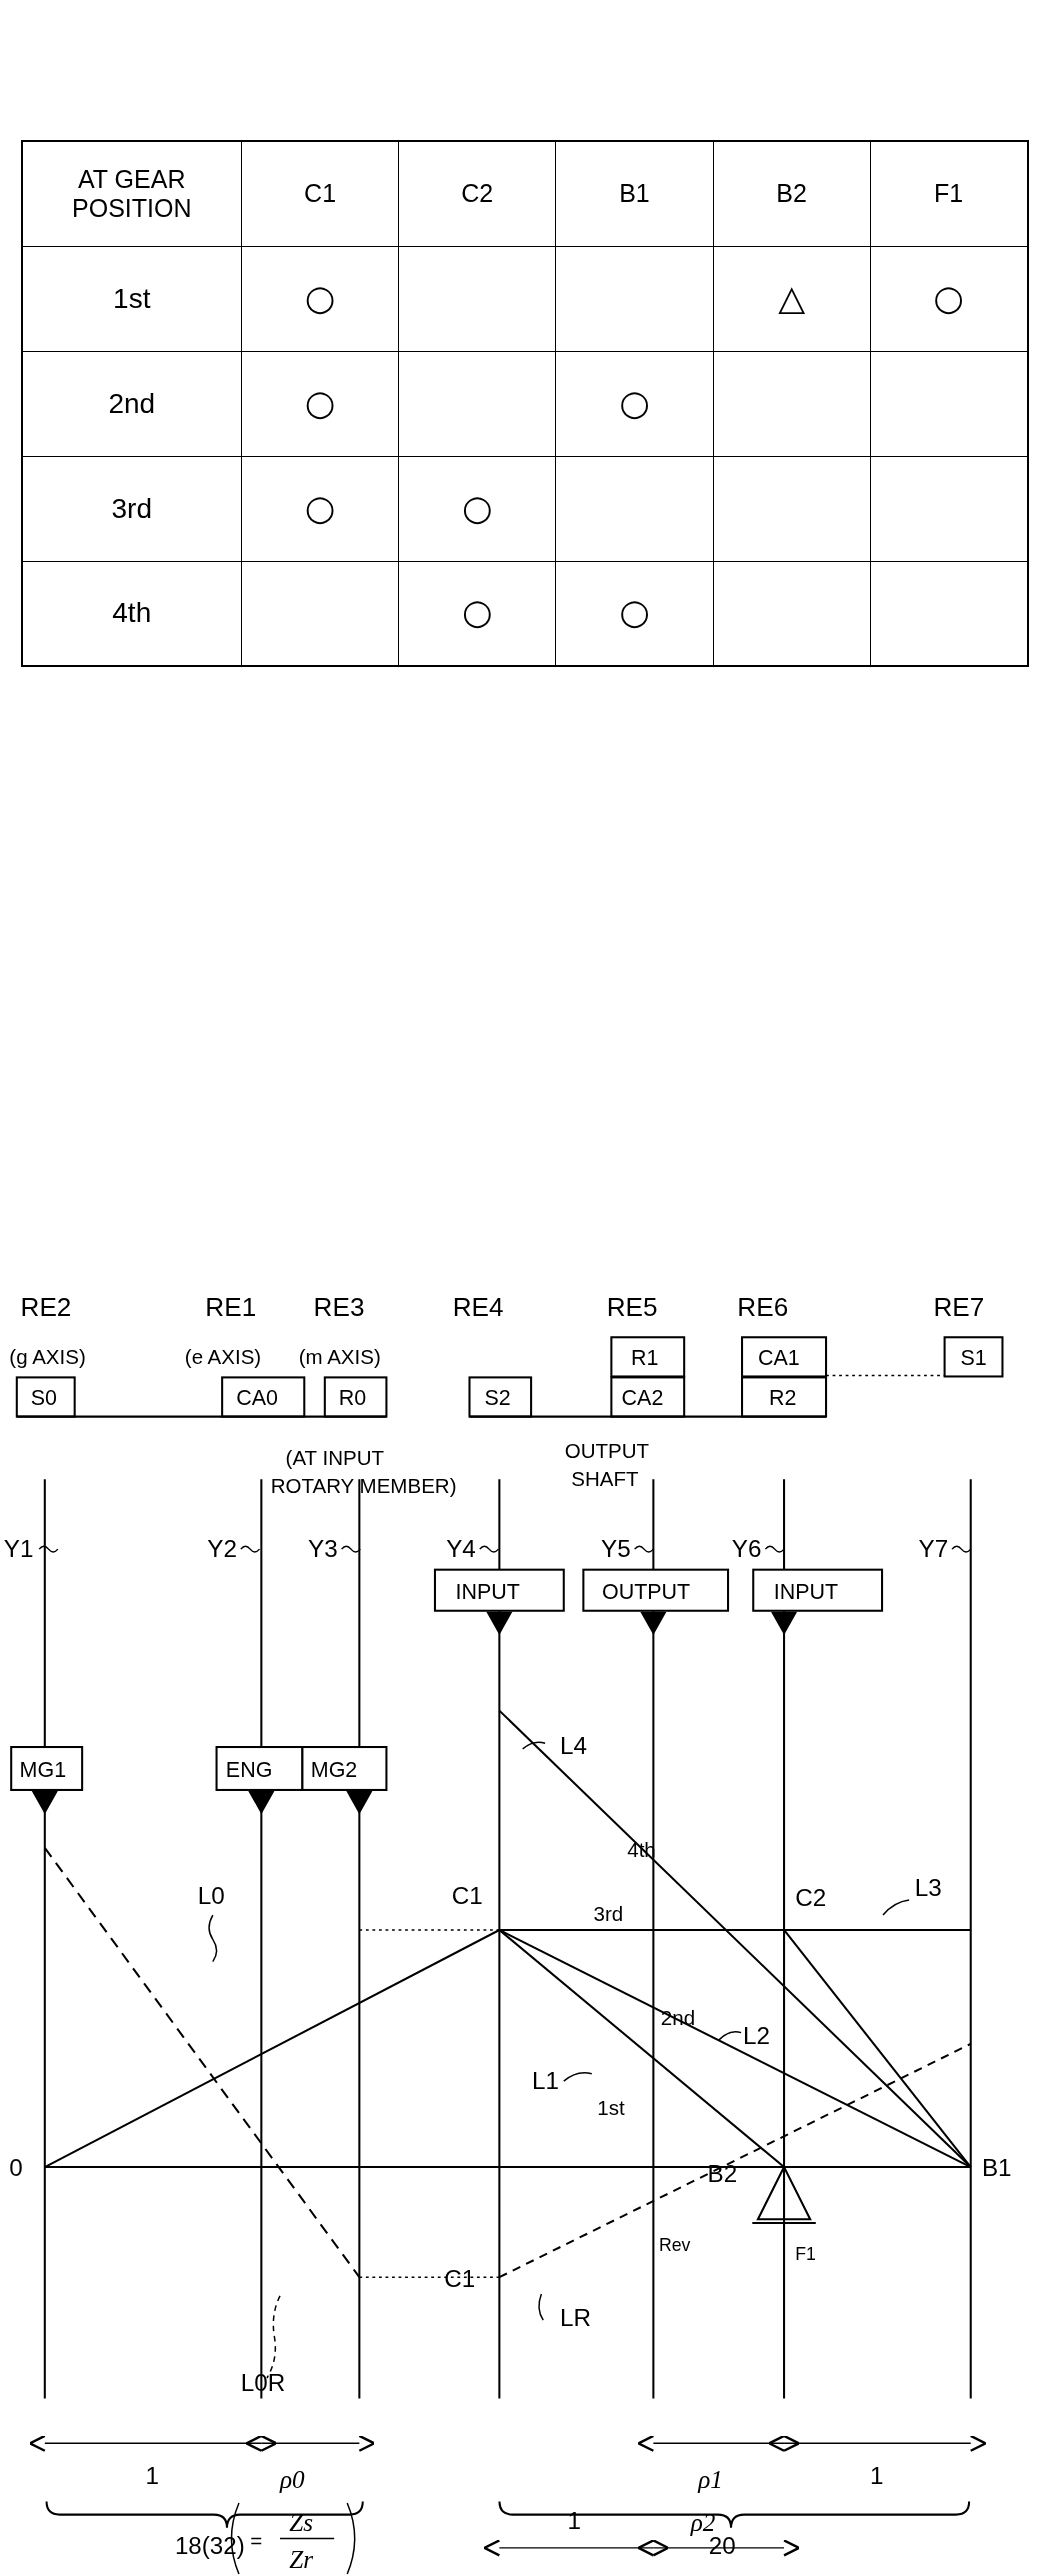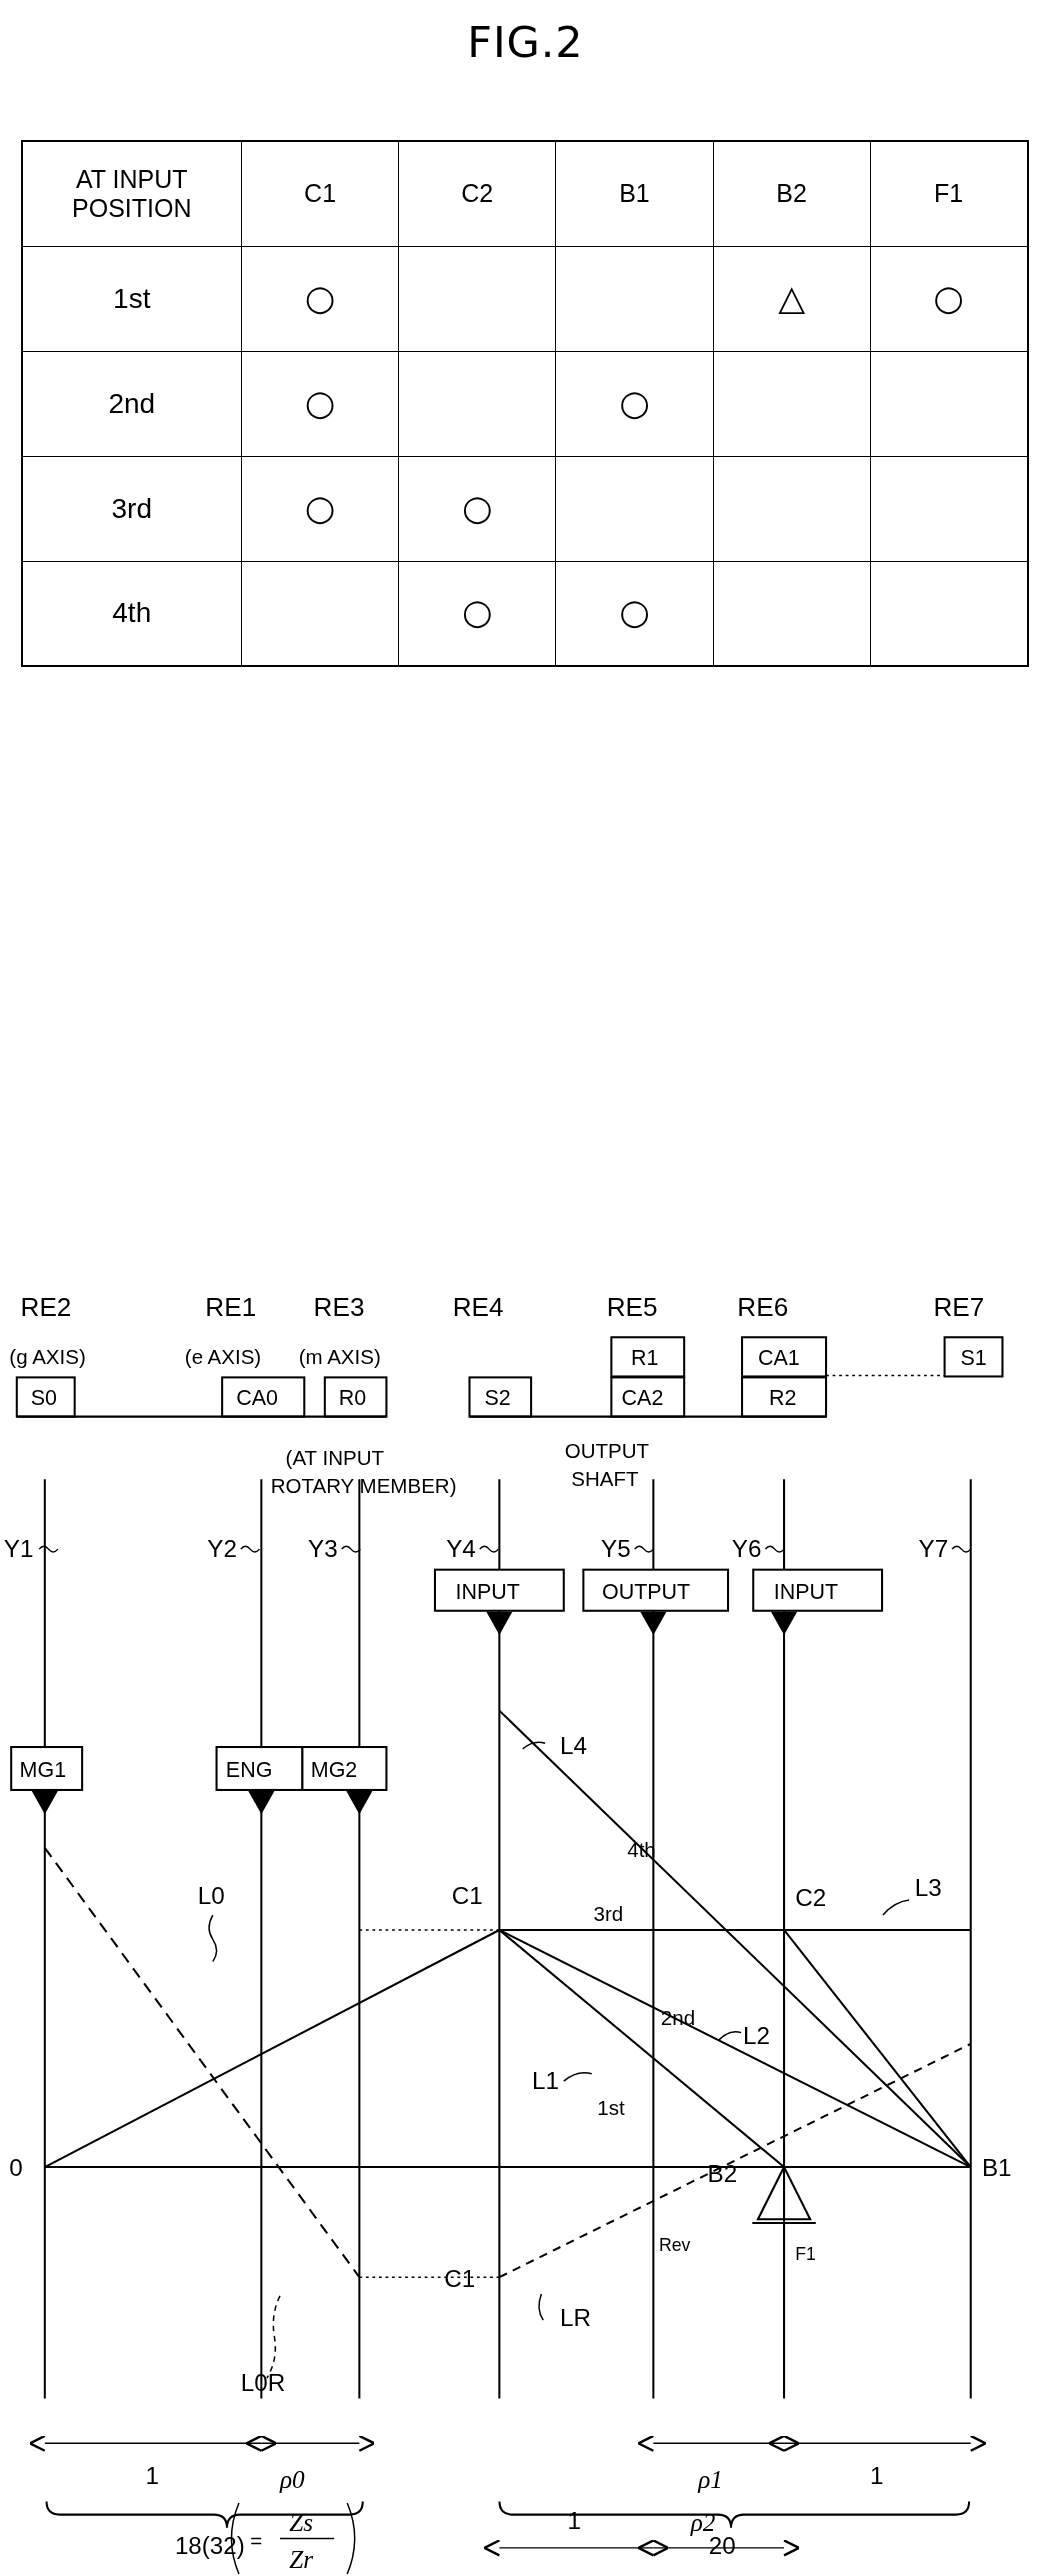--- a/index.html
+++ b/index.html
@@ -78,27 +78,26 @@
   .ln-thin { stroke:#000; stroke-width:1.6; fill:none; }
   .ln-dash { stroke:#000; stroke-width:2.2; fill:none; stroke-dasharray: 12 8; }
   .ln-dash2 { stroke:#000; stroke-width:2.2; fill:none; stroke-dasharray: 9 7; }
   .bx   { stroke:#000; stroke-width:2.2; fill:#fff; }
 </style>
 </head>
 <body>
 
 <div id="page">
 
-  <div class="fig-title" id="fig2-title">FIG.2</div>
 
   <table id="fig2-table">
     <thead>
       <tr>
         <th class="hdr-first">
-          <span>AT INPUT</span><br>
+          <span>AT GEAR</span><br>
           <span>POSITION</span>
         </th>
         <th>C1</th>
         <th>C2</th>
         <th>B1</th>
         <th>B2</th>
         <th>F1</th>
       </tr>
     </thead>
     <tbody>

